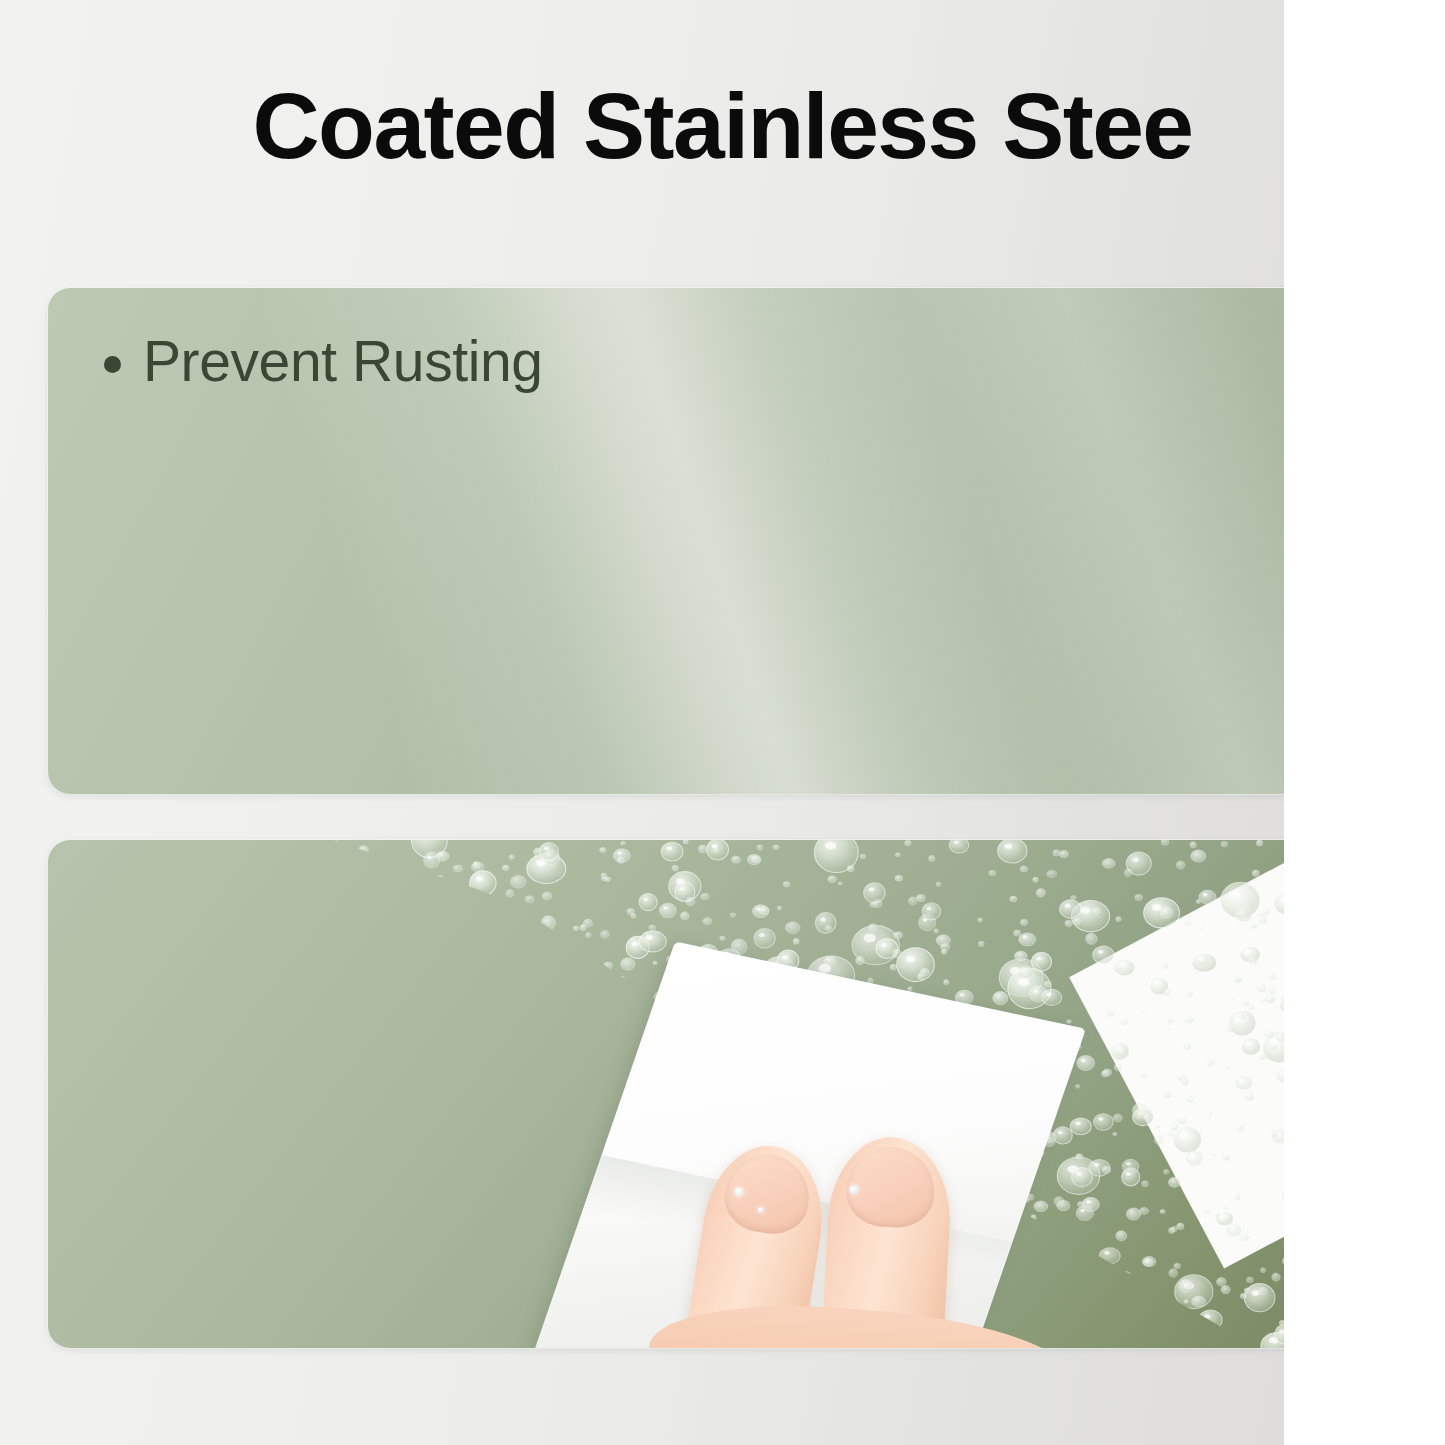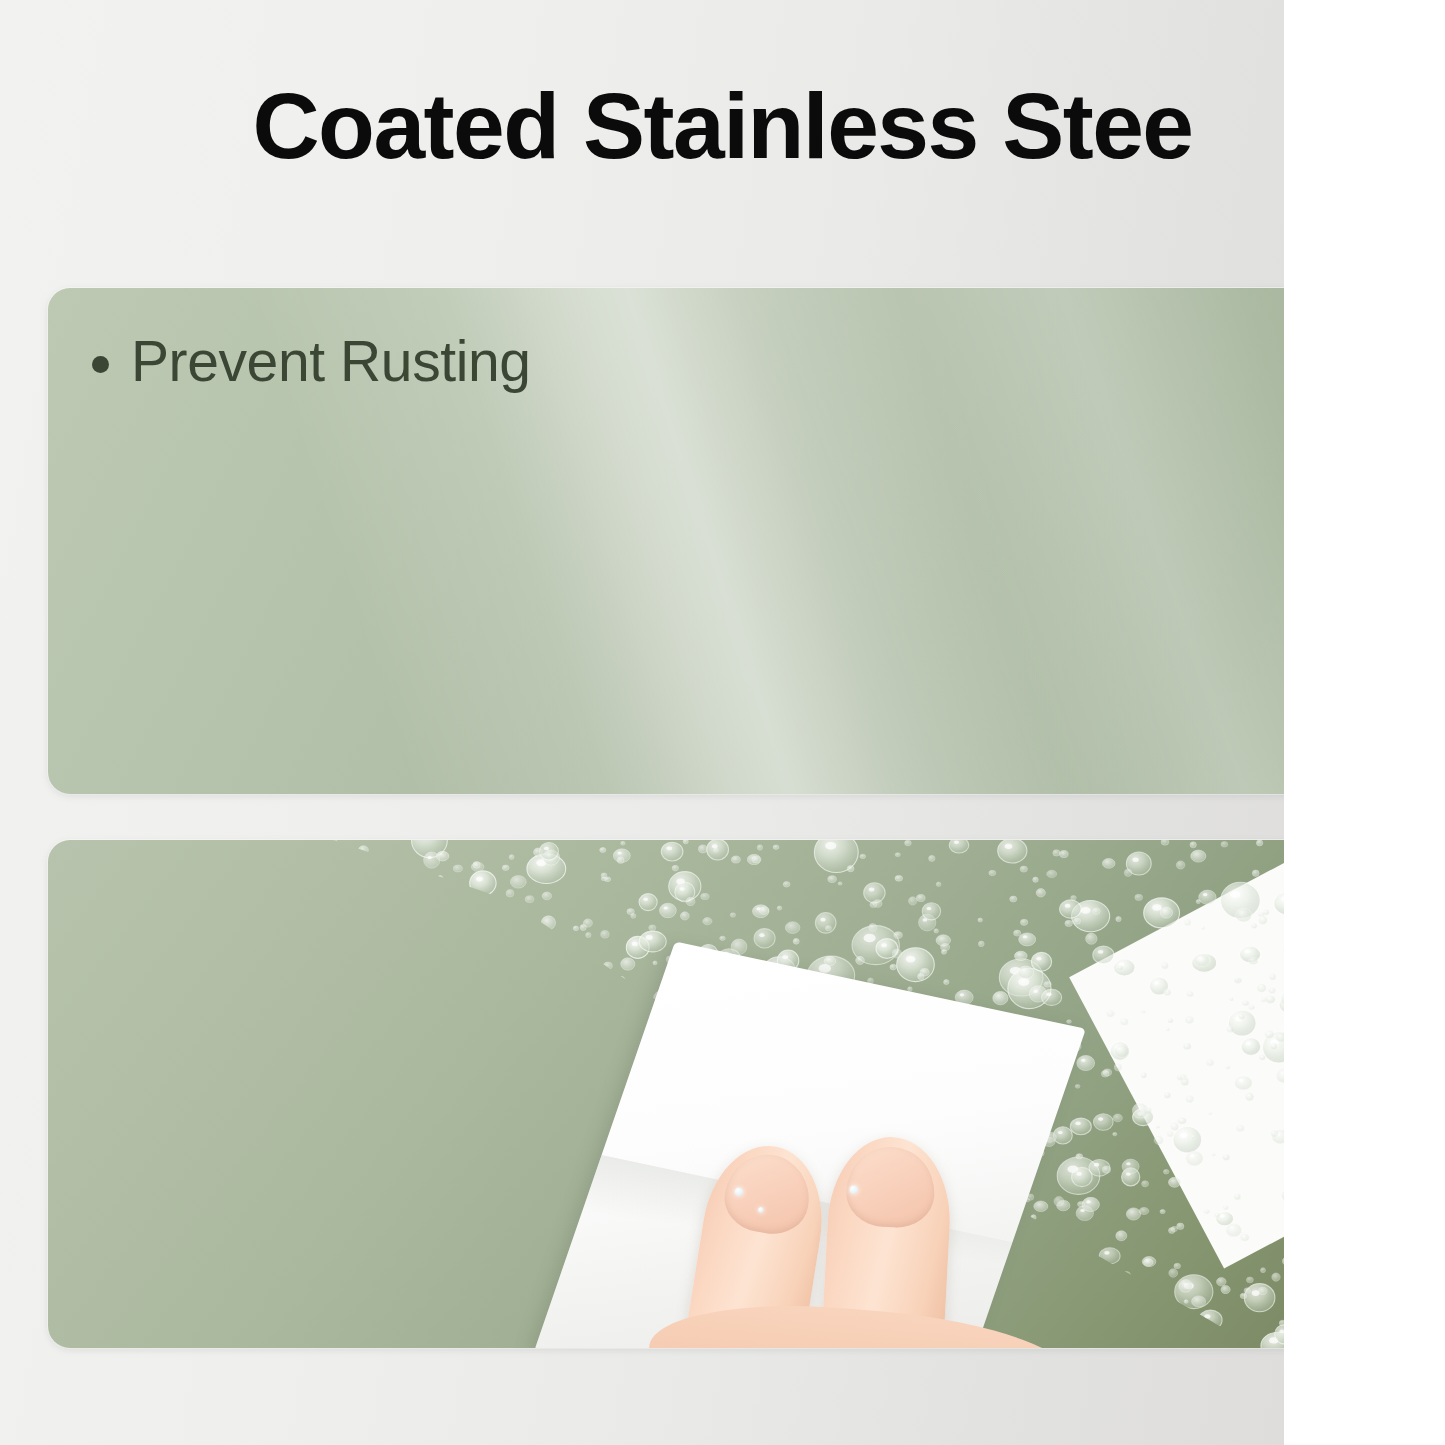--- a/index.html
+++ b/index.html
@@ -207,21 +207,21 @@
     margin-top: 6px;
   }
   .bullet-label {
     font-size: 57px;
     font-weight: 400;
     color: #3c4635;
     letter-spacing: -0.4px;
     line-height: 1;
     white-space: nowrap;
   }
-  #bullet-rusting { left: 92px; top: 333px; justify-content: space-between; }
+  #bullet-rusting { left: 104px; top: 333px; justify-content: space-between; }
   #bullet-clean   { left: 104px; top: 888px; }
 </style>
 </head>
 <body>
 
 <div id="stage">
 
   <div id="title">Coated Stainless Stee</div>
 
   <div class="panel" id="panel-rusting">

